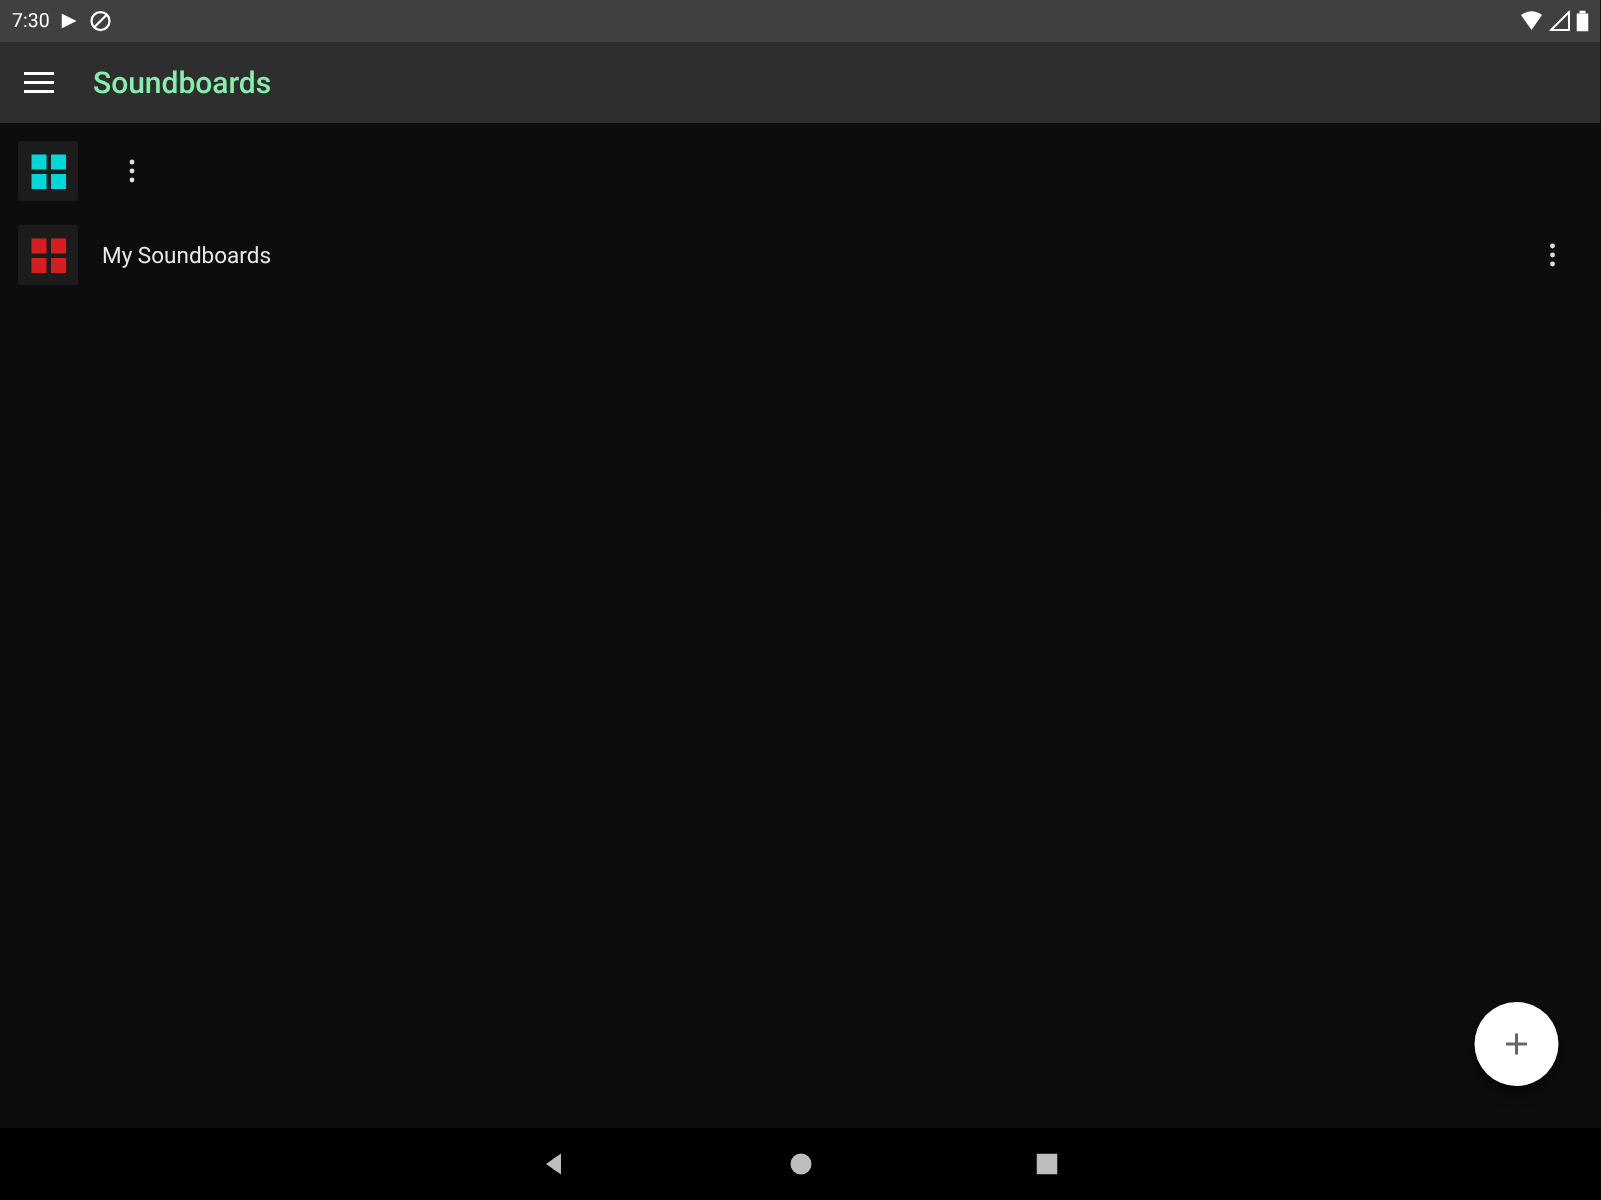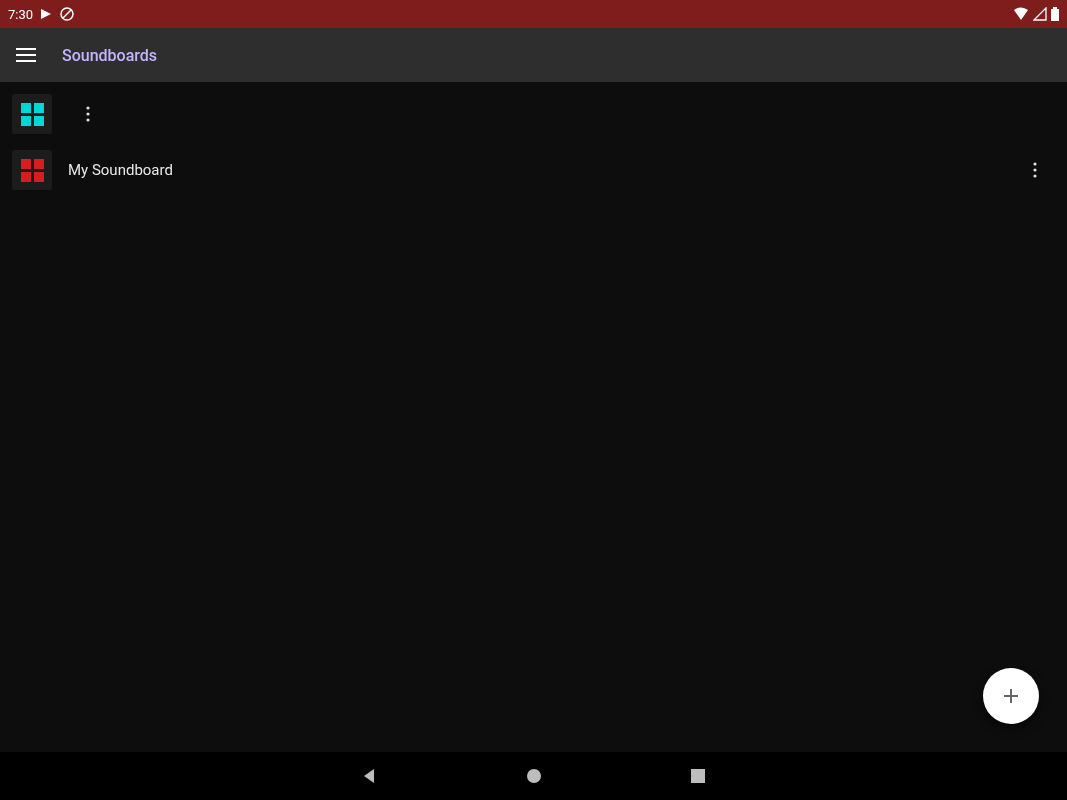--- a/index.html
+++ b/index.html
@@ -8,21 +8,21 @@
     height: 800px;
     background: #0a0a0a;
     font-family: Roboto, "Helvetica Neue", Arial, sans-serif;
     color: #fff;
     overflow: hidden;
     position: relative;
   }
   
   .status-bar {
     height: 28px;
-    background: #7f1d1d;
+    background: #404040;
     display: flex;
     align-items: center;
     justify-content: space-between;
     padding: 0 8px;
     font-size: 13px;
     color: #fff;
   }
   .status-left { display: flex; align-items: center; gap: 8px; }
   .status-right { display: flex; align-items: center; gap: 4px; }
   .status-icon { display: inline-flex; align-items: center; justify-content: center; }
@@ -30,21 +30,21 @@
   
   .app-bar {
     height: 54px;
     background: #2e2e2e;
     display: flex;
     align-items: center;
     padding: 0 14px;
     gap: 24px;
   }
   .hamburger { width: 24px; height: 24px; display:flex; align-items:center; justify-content:center; cursor:pointer;}
-  .app-title { font-size: 16px; font-weight: 500; color: #c4b5fd; }
+  .app-title { font-size: 20px; font-weight: 500; color: #86efac; }
 
   
   .content {
     background: #0d0d0d;
     height: calc(800px - 28px - 54px - 48px);
     position: relative;
     padding-top: 4px;
   }
   .list-row {
     display: flex;
@@ -172,21 +172,21 @@
 
   <div class="list-row">
     <div class="row-icon">
       <div class="grid4">
         <div style="background: rgb(215, 30, 30);"></div>
           <div style="background: rgb(215, 30, 30);"></div>
           <div style="background: rgb(215, 30, 30);"></div>
           <div style="background: rgb(215, 30, 30);"></div>
       </div>
     </div>
-    <div class="row-label">My Soundboard</div>
+    <div class="row-label">My Soundboards</div>
     <div class="row-more">
       <svg width="4" height="16" viewBox="0 0 4 16">
         <circle cx="2" cy="2" r="1.6" fill="#e0e0e0"></circle>
         <circle cx="2" cy="8" r="1.6" fill="#e0e0e0"></circle>
         <circle cx="2" cy="14" r="1.6" fill="#e0e0e0"></circle>
       </svg>
     </div>
   </div>
 
 </div>

